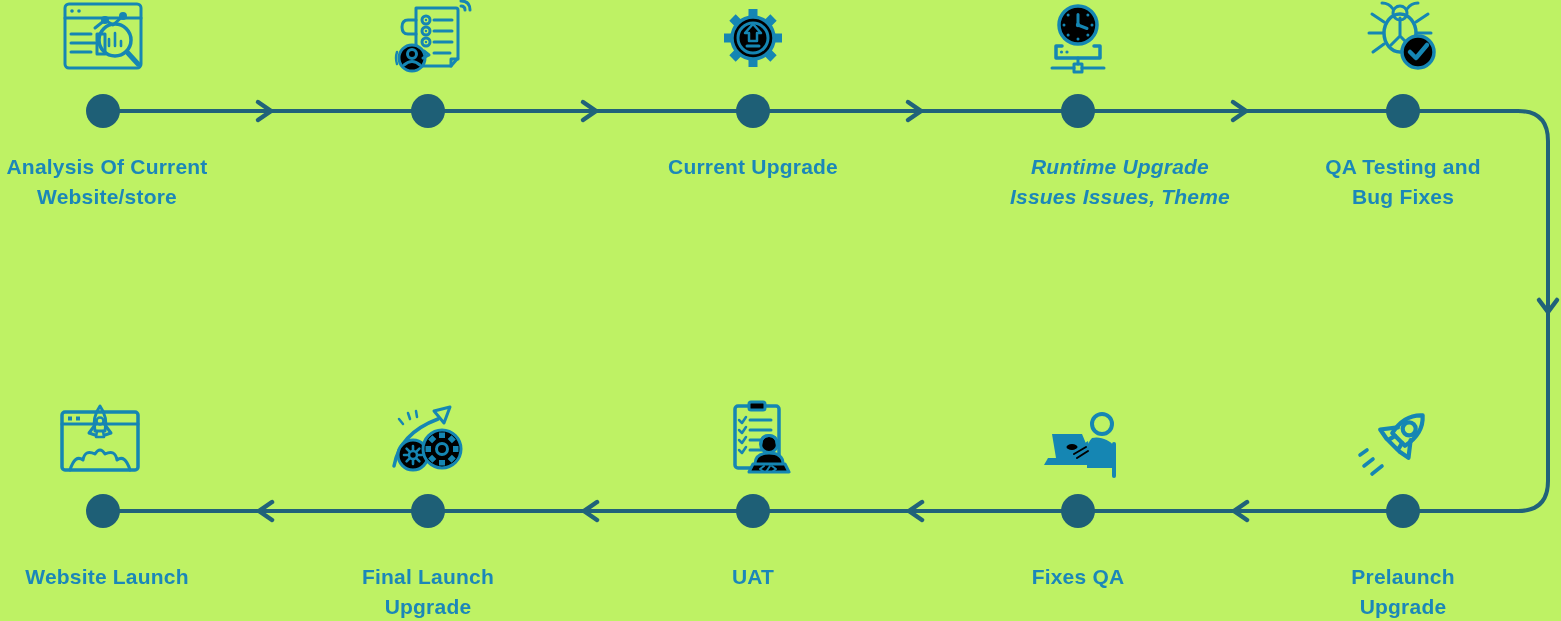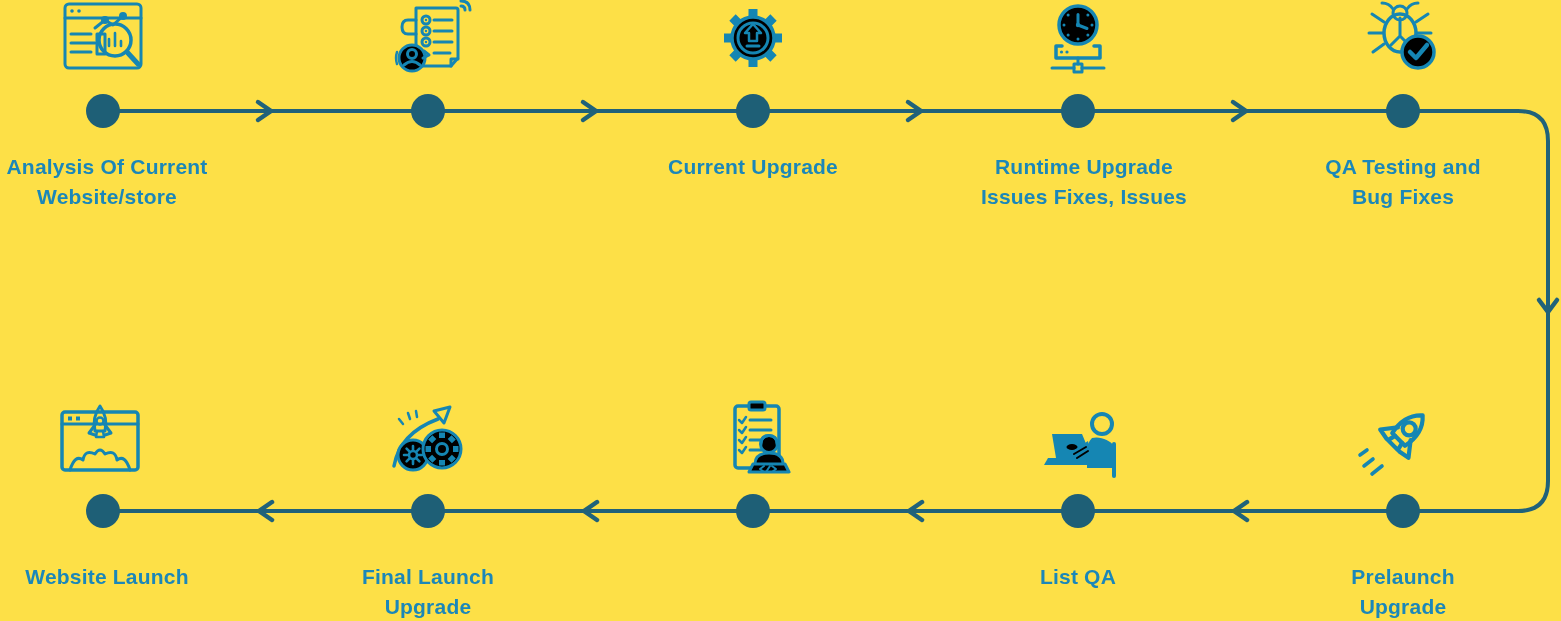--- a/index.html
+++ b/index.html
@@ -1,17 +1,17 @@
 <!DOCTYPE html>
 <html><head>
 <meta charset="utf-8">
 <style>
   html,body{margin:0;padding:0;background:#000;}
   .canvas{
-    position:relative;width:1561px;height:621px;background:#fde047;
+    position:relative;width:1561px;height:621px;background:#bef264;
     font-family:"Liberation Sans","DejaVu Sans",sans-serif;overflow:hidden;
   }
   .connector{position:absolute;left:0;top:0;}
   .icon{position:absolute;width:96px;height:84px;}
   .icon svg{width:96px;height:84px;display:block;}
   .label{
     position:absolute;width:330px;transform:translateX(-50%);
     text-align:center;color:#1b87b9;font-size:21px;font-weight:700;
     line-height:30px;letter-spacing:.2px;
   }
@@ -228,39 +228,42 @@
   <div class="label top-label" style="left:107px;">
     <div>Analysis Of Current</div>
     <div>Website/store</div>
   </div>
 
 
   <div class="label top-label" style="left:753px;">
     <div>Current Upgrade</div>
   </div>
 
-  <div class="label top-label" style="left:1084px;">
+  <div class="label top-label" style="left:1120px;font-style:italic;">
     <div>Runtime Upgrade</div>
-    <div>Issues Fixes, Issues</div>
+    <div>Issues Issues, Theme</div>
   </div>
 
   <div class="label top-label" style="left:1403px;">
     <div>QA Testing and</div>
     <div>Bug Fixes</div>
   </div>
 
   <div class="label bot-label" style="left:1403px;">
     <div>Prelaunch</div>
     <div>Upgrade</div>
   </div>
 
   <div class="label bot-label" style="left:1078px;">
-    <div>List QA</div>
-  </div>
-
+    <div>Fixes QA</div>
+  </div>
+
+  <div class="label bot-label" style="left:753px;">
+    <div>UAT</div>
+  </div>
 
   <div class="label bot-label" style="left:428px;">
     <div>Final Launch</div>
     <div>Upgrade</div>
   </div>
 
   <div class="label bot-label" style="left:107px;">
     <div>Website Launch</div>
   </div>
 

